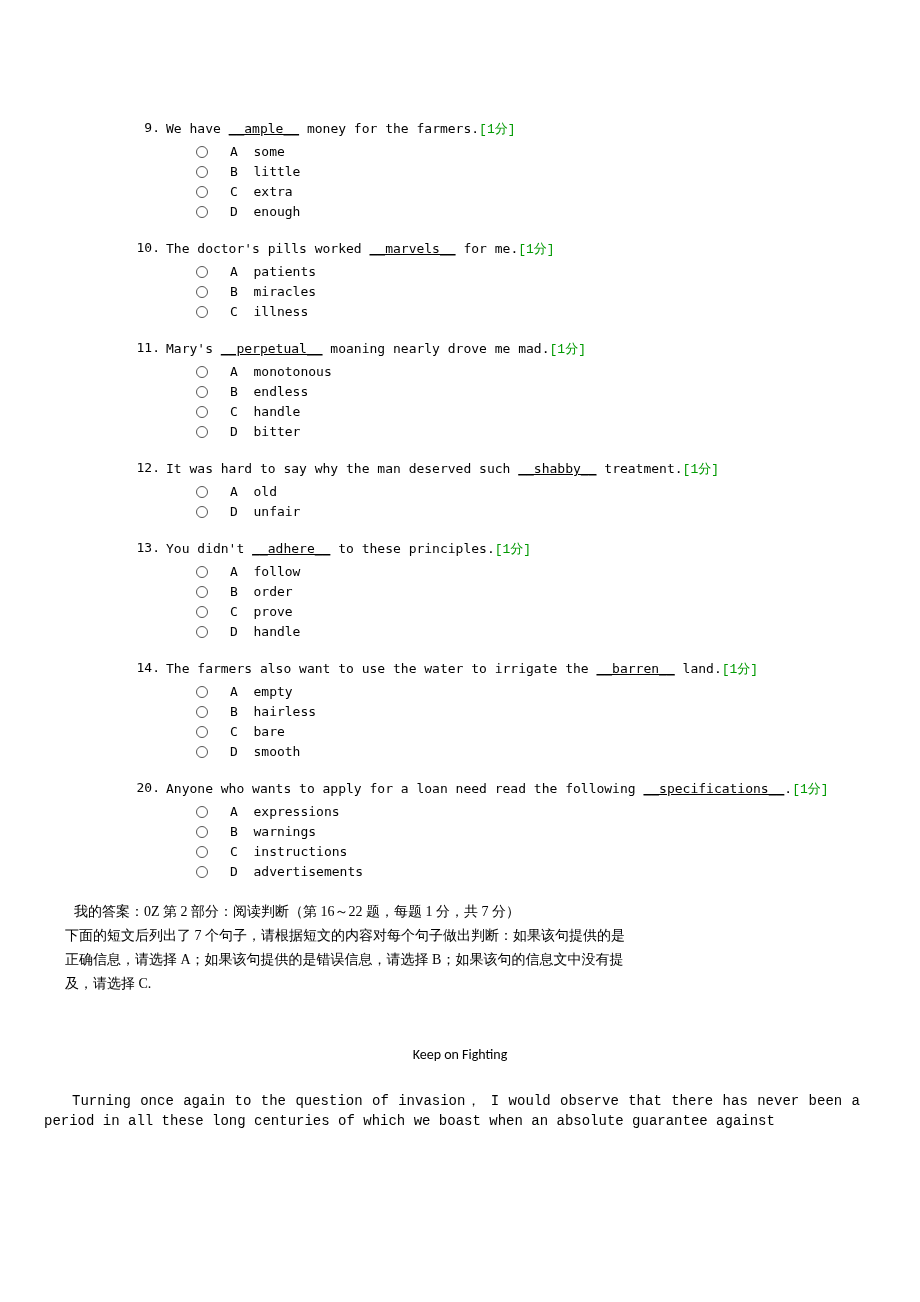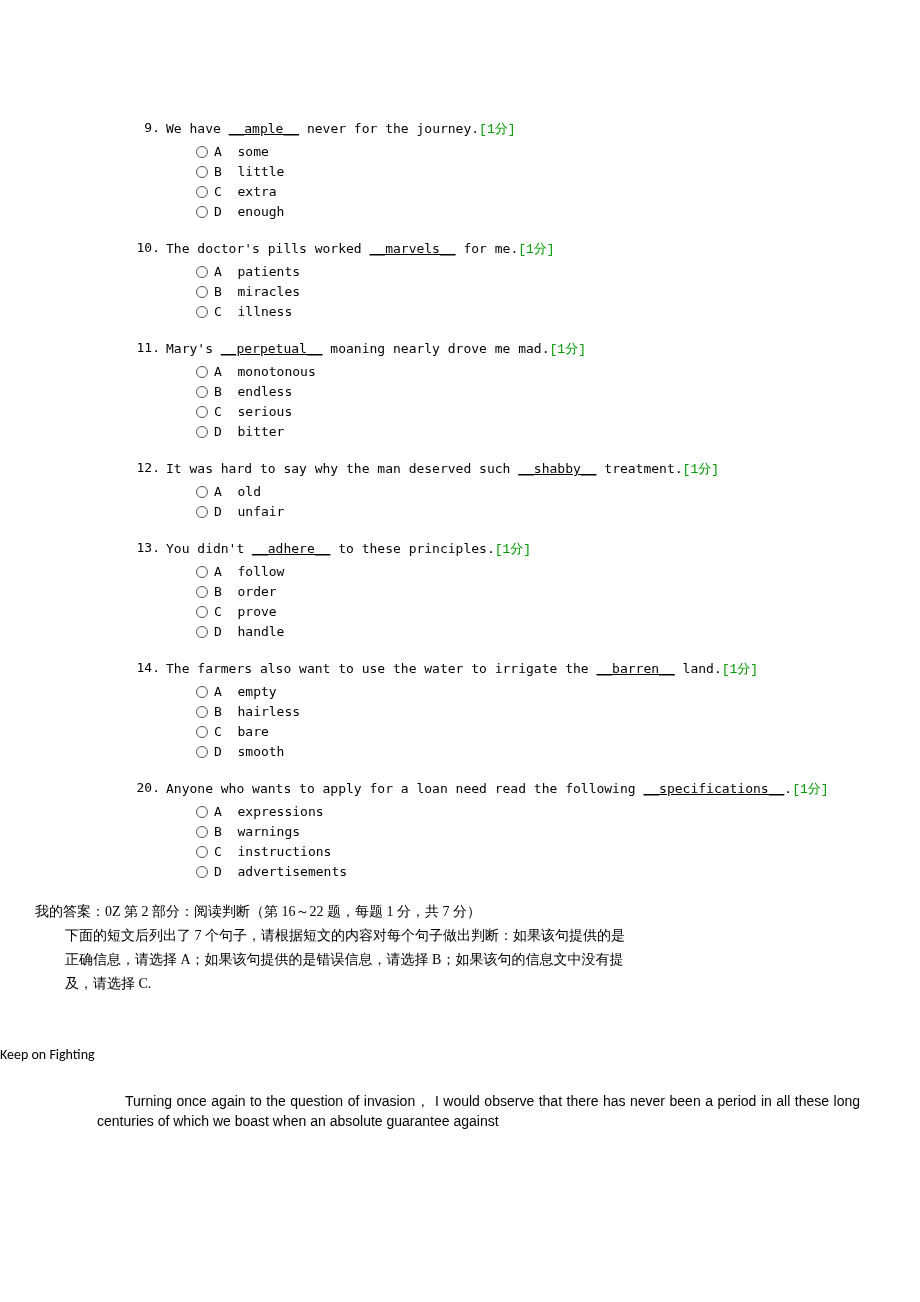--- a/index.html
+++ b/index.html
@@ -38,91 +38,93 @@
   }
   .options {
     padding-left: 76px;
     font-family: "NSimSun", "新宋体", monospace;
   }
   .opt {
     display: flex;
     align-items: center;
     line-height: 20px;
     white-space: pre;
+    gap: 16px;
   }
   .radio-icon {
     display: inline-block;
     width: 12px;
     height: 12px;
     border: 1.5px solid #555555;
     border-radius: 50%;
     margin-right: 6px;
     flex-shrink: 0;
   }
   .answer-line {
     font-family: "SimSun", serif;
-    padding-left: 35px;
+    padding-left: 74px;
     padding-right: 60px;
     font-size: 14px;
     line-height: 24px;
     margin-top: 6px;
   }
   .body-text {
     font-family: "SimSun", serif;
     padding-left: 65px;
     padding-right: 80px;
     font-size: 14px;
     line-height: 24px;
     text-align: justify;
   }
   .passage-title {
     font-family: Calibri, Arial, sans-serif;
+    text-align: center;
     font-size: 14px;
     margin-top: 50px;
     margin-bottom: 4px;
   }
   .passage-body {
-    font-family: Liberation Sans, sans-serif;
-    padding-left: 97px;
+    font-family: Liberation Mono, monospace;
+    padding-left: 44px;
     padding-right: 60px;
     font-size: 14px;
     line-height: 20px;
     text-align: justify;
     text-indent: 2em;
     margin-top: 28px;
   }
   .underline { text-decoration: underline; margin-top: 14px; }
 </style>
 </head>
 <body>
 
 <div class="content" id="questions-container">
     <div class="question">
-      <div class="q-header"><span class="q-num">9.</span><span class="q-text"><span>We have </span><span class="underline">__ample__</span><span> never for the journey.</span><span class="points">[1分]</span></span></div>
+      <div class="q-header"><span class="q-num">9.</span><span class="q-text"><span>We have </span><span class="underline">__ample__</span><span> money for the farmers.</span><span class="points">[1分]</span></span></div>
       <div class="options">
         <div class="opt"><span class="radio-icon"></span><span>A  some</span></div>
         <div class="opt"><span class="radio-icon"></span><span>B  little</span></div>
         <div class="opt"><span class="radio-icon"></span><span>C  extra</span></div>
         <div class="opt"><span class="radio-icon"></span><span>D  enough</span></div>
       </div>
     </div>
     <div class="question">
       <div class="q-header"><span class="q-num">10.</span><span class="q-text"><span>The doctor's pills worked </span><span class="underline">__marvels__</span><span> for me.</span><span class="points">[1分]</span></span></div>
       <div class="options">
         <div class="opt"><span class="radio-icon"></span><span>A  patients</span></div>
         <div class="opt"><span class="radio-icon"></span><span>B  miracles</span></div>
         <div class="opt"><span class="radio-icon"></span><span>C  illness</span></div>
       </div>
     </div>
     <div class="question">
       <div class="q-header"><span class="q-num">11.</span><span class="q-text"><span>Mary's </span><span class="underline">__perpetual__</span><span> moaning nearly drove me mad.</span><span class="points">[1分]</span></span></div>
       <div class="options">
         <div class="opt"><span class="radio-icon"></span><span>A  monotonous</span></div>
         <div class="opt"><span class="radio-icon"></span><span>B  endless</span></div>
-        <div class="opt"><span class="radio-icon"></span><span>C  serious</span></div>
+        <div class="opt"><span class="radio-icon"></span><span>C  handle</span></div>
         <div class="opt"><span class="radio-icon"></span><span>D  bitter</span></div>
       </div>
     </div>
     <div class="question">
       <div class="q-header"><span class="q-num">12.</span><span class="q-text"><span>It was hard to say why the man deserved such </span><span class="underline">__shabby__</span><span> treatment.</span><span class="points">[1分]</span></span></div>
       <div class="options">
         <div class="opt"><span class="radio-icon"></span><span>A  old</span></div>
         <div class="opt"><span class="radio-icon"></span><span>D  unfair</span></div>
       </div>
     </div>

